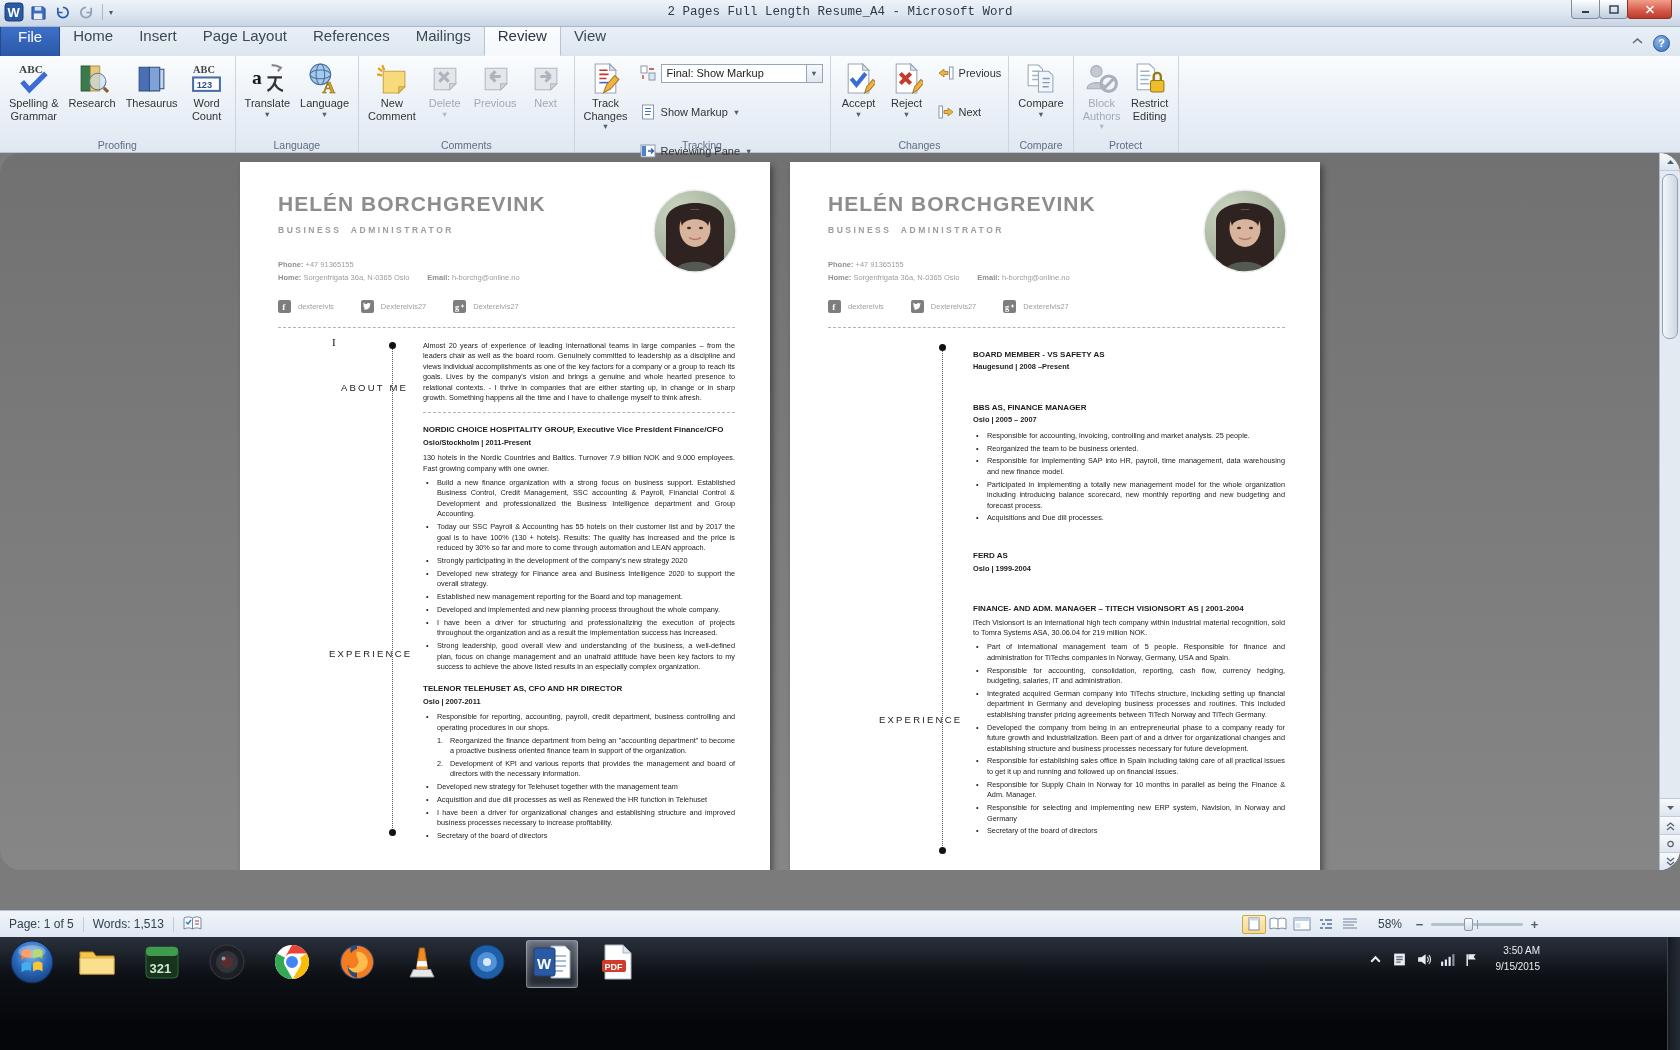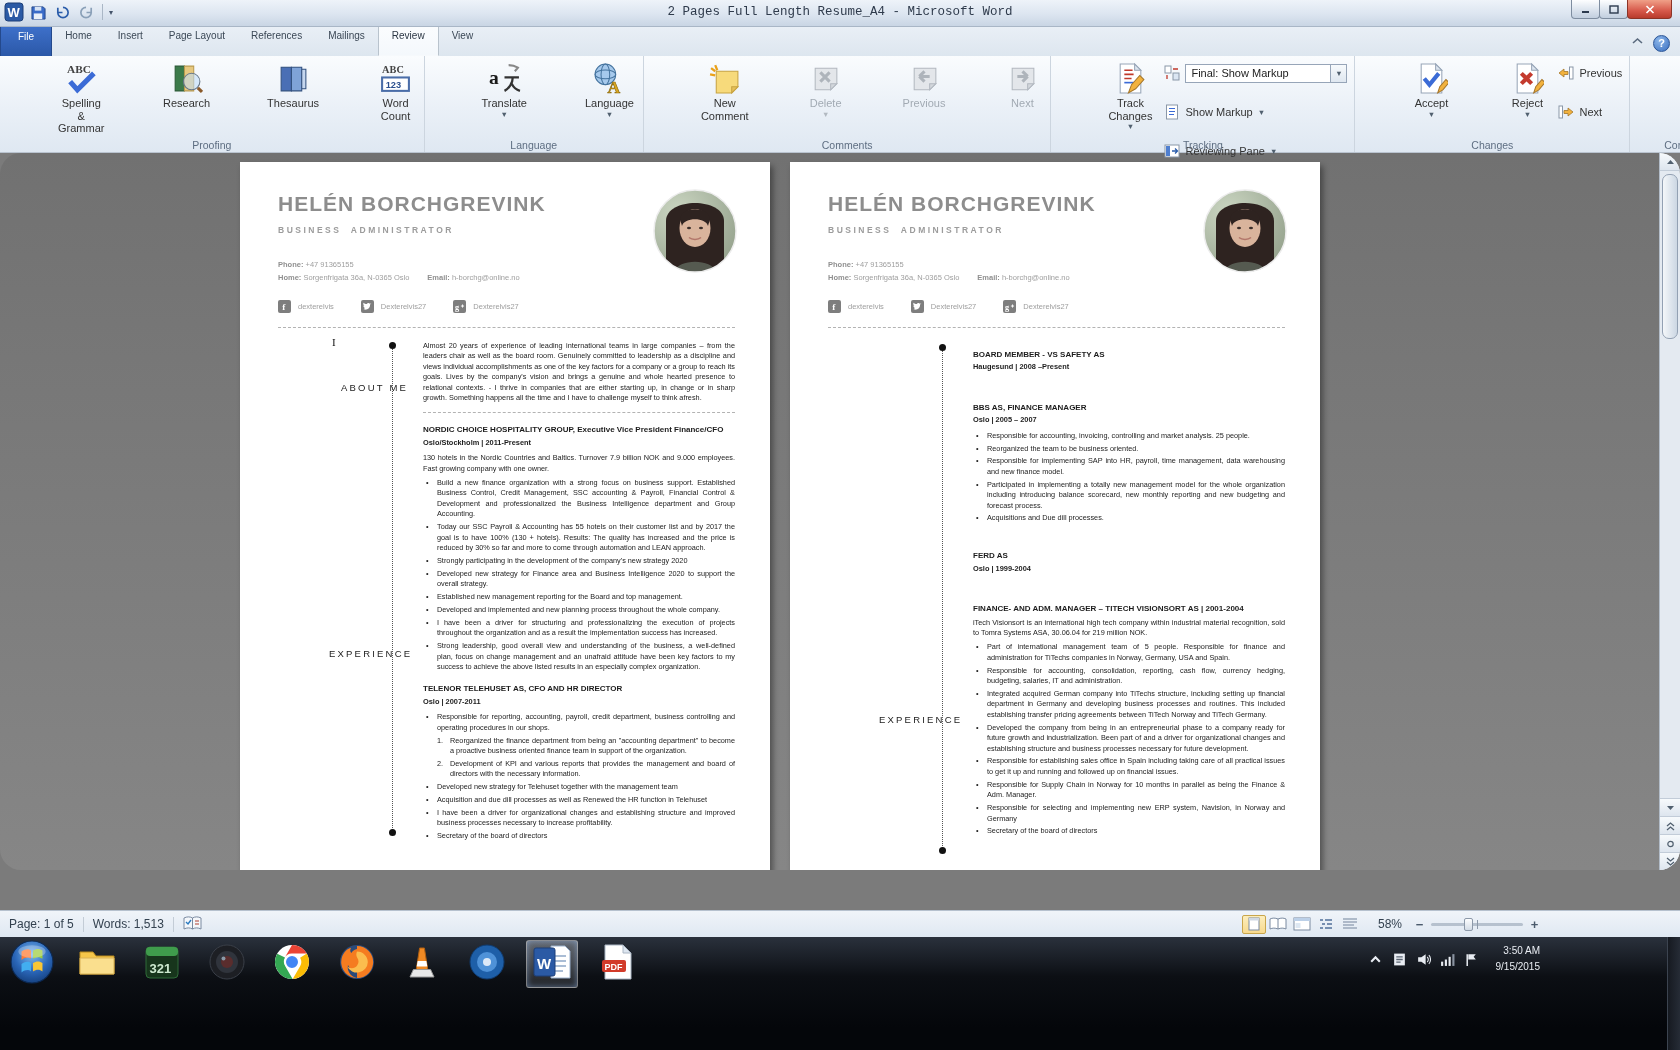--- a/index.html
+++ b/index.html
@@ -19,36 +19,36 @@
   .title-text { position:absolute; left:0; right:0; top:5px; text-align:center; font-size:12.5px; color:#2f3b4c;font-family:Liberation Mono, monospace; }
   .win-controls { position:absolute; right:8px; top:0; display:flex; }
   .wbtn { height:19px; width:29px; border:1px solid #7e8da0; border-top:none; background:linear-gradient(#fdfeff,#d8e1ec 60%,#c2cfdf);
     display:flex; align-items:center; justify-content:center; border-radius:0 0 4px 4px; margin-left:-1px; }
   .wbtn svg { width:10px; height:9px; }
   .wbtn.close { width:45px; background:linear-gradient(#f0a088,#d6584a 60%,#b83b2c); border-color:#8c3326; }
 
   
   .tabrow { position:absolute; top:27px; left:0; right:0; height:29px;
     background:linear-gradient(#e9eff6,#dde6ef); display:flex; align-items:flex-end; z-index:25; }
-  .tab { height:41px; padding:0 13px; display:flex; align-items:center; font-size:10px; color:#3b4856; cursor:default; }
+  .tab { height:41px; padding:0 13px; display:flex; align-items:center; font-size:15px; color:#3b4856; cursor:default; }
   .tab.file { background:linear-gradient(#4579d6,#2b58a8); color:#fff; border-radius:3px 3px 0 0; margin-left:0; padding:0 17px; border:1px solid #24498c; border-bottom:none; }
   .tab.active { background:linear-gradient(#fdfeff,#f4f8fc); border:1px solid #b9c3cd; border-bottom:1px solid #f6f9fc; border-radius:2.5px 2.5px 0 0; color:#2b3644; }
   .tabrow-right { margin-left:auto; display:flex; align-items:center; gap:7px; margin-right:10px; margin-bottom:4px; }
   .collapse-btn svg { width:17px; height:13px; }
   .help-btn { width:17px; height:17px; border-radius:50%; background:radial-gradient(circle at 35% 30%, #8db7ea, #3a6fc0); border:1px solid #2c5697;
     color:#fff; font-size:11px; font-weight:bold; display:flex; align-items:center; justify-content:center; }
 
   
   .ribbon { position:absolute; top:56px; left:0; right:0; height:97px;
     background:linear-gradient(#fafcfe,#eaf0f7 55%,#dfe8f2); border-bottom:1px solid #b9c3cf; display:flex; z-index:20; }
   .rgroup { position:relative; border-right:1px solid #ccd5df; padding:3px 4px 16px 4px; }
   .rgroup-label { position:absolute; bottom:1px; left:0; right:0; text-align:center; font-size:10.5px; color:#5e6e82; }
   .rgroup-content { display:flex; align-items:flex-start; height:80px; }
   .rbtn { display:flex; flex-direction:column; align-items:center; min-width:48px; padding:2px 4px; border:1px solid transparent;
-    border-radius:3px; font-size:11px; line-height:12.5px; color:#333; text-align:center; white-space:pre-line; height:78px;margin-left:48px; }
+    border-radius:3px; font-size:11px; line-height:12.5px; color:#333; text-align:center; white-space:pre-line; height:78px; }
   .rbtn .ric32 { width:33px; height:33px; margin-bottom:2px; flex:none; }
   .rbtn .ric32 svg { width:33px; height:33px; }
   .rbtn.disabled { color:#a2aab3; }
   .dd-arrow { font-size:7.5px; color:#51606f; line-height:8px; margin-top:1px; }
   .rbtn.disabled .dd-arrow { color:#b2b9c1; }
   .rstack { display:flex; flex-direction:column; gap:17px; padding-top:3px; margin-left:4px;text-align:center; }
   .rrow { display:flex; align-items:center; height:22px; font-size:11px; color:#333; padding:0 3px; }
   .rrow .ric16 { width:16px; height:16px; margin-right:5px; flex:none; }
   .rrow .ric16 svg { width:16px; height:16px; }
   .rrow .rrow-dd { font-size:7.5px; color:#51606f; margin-left:5px; }

